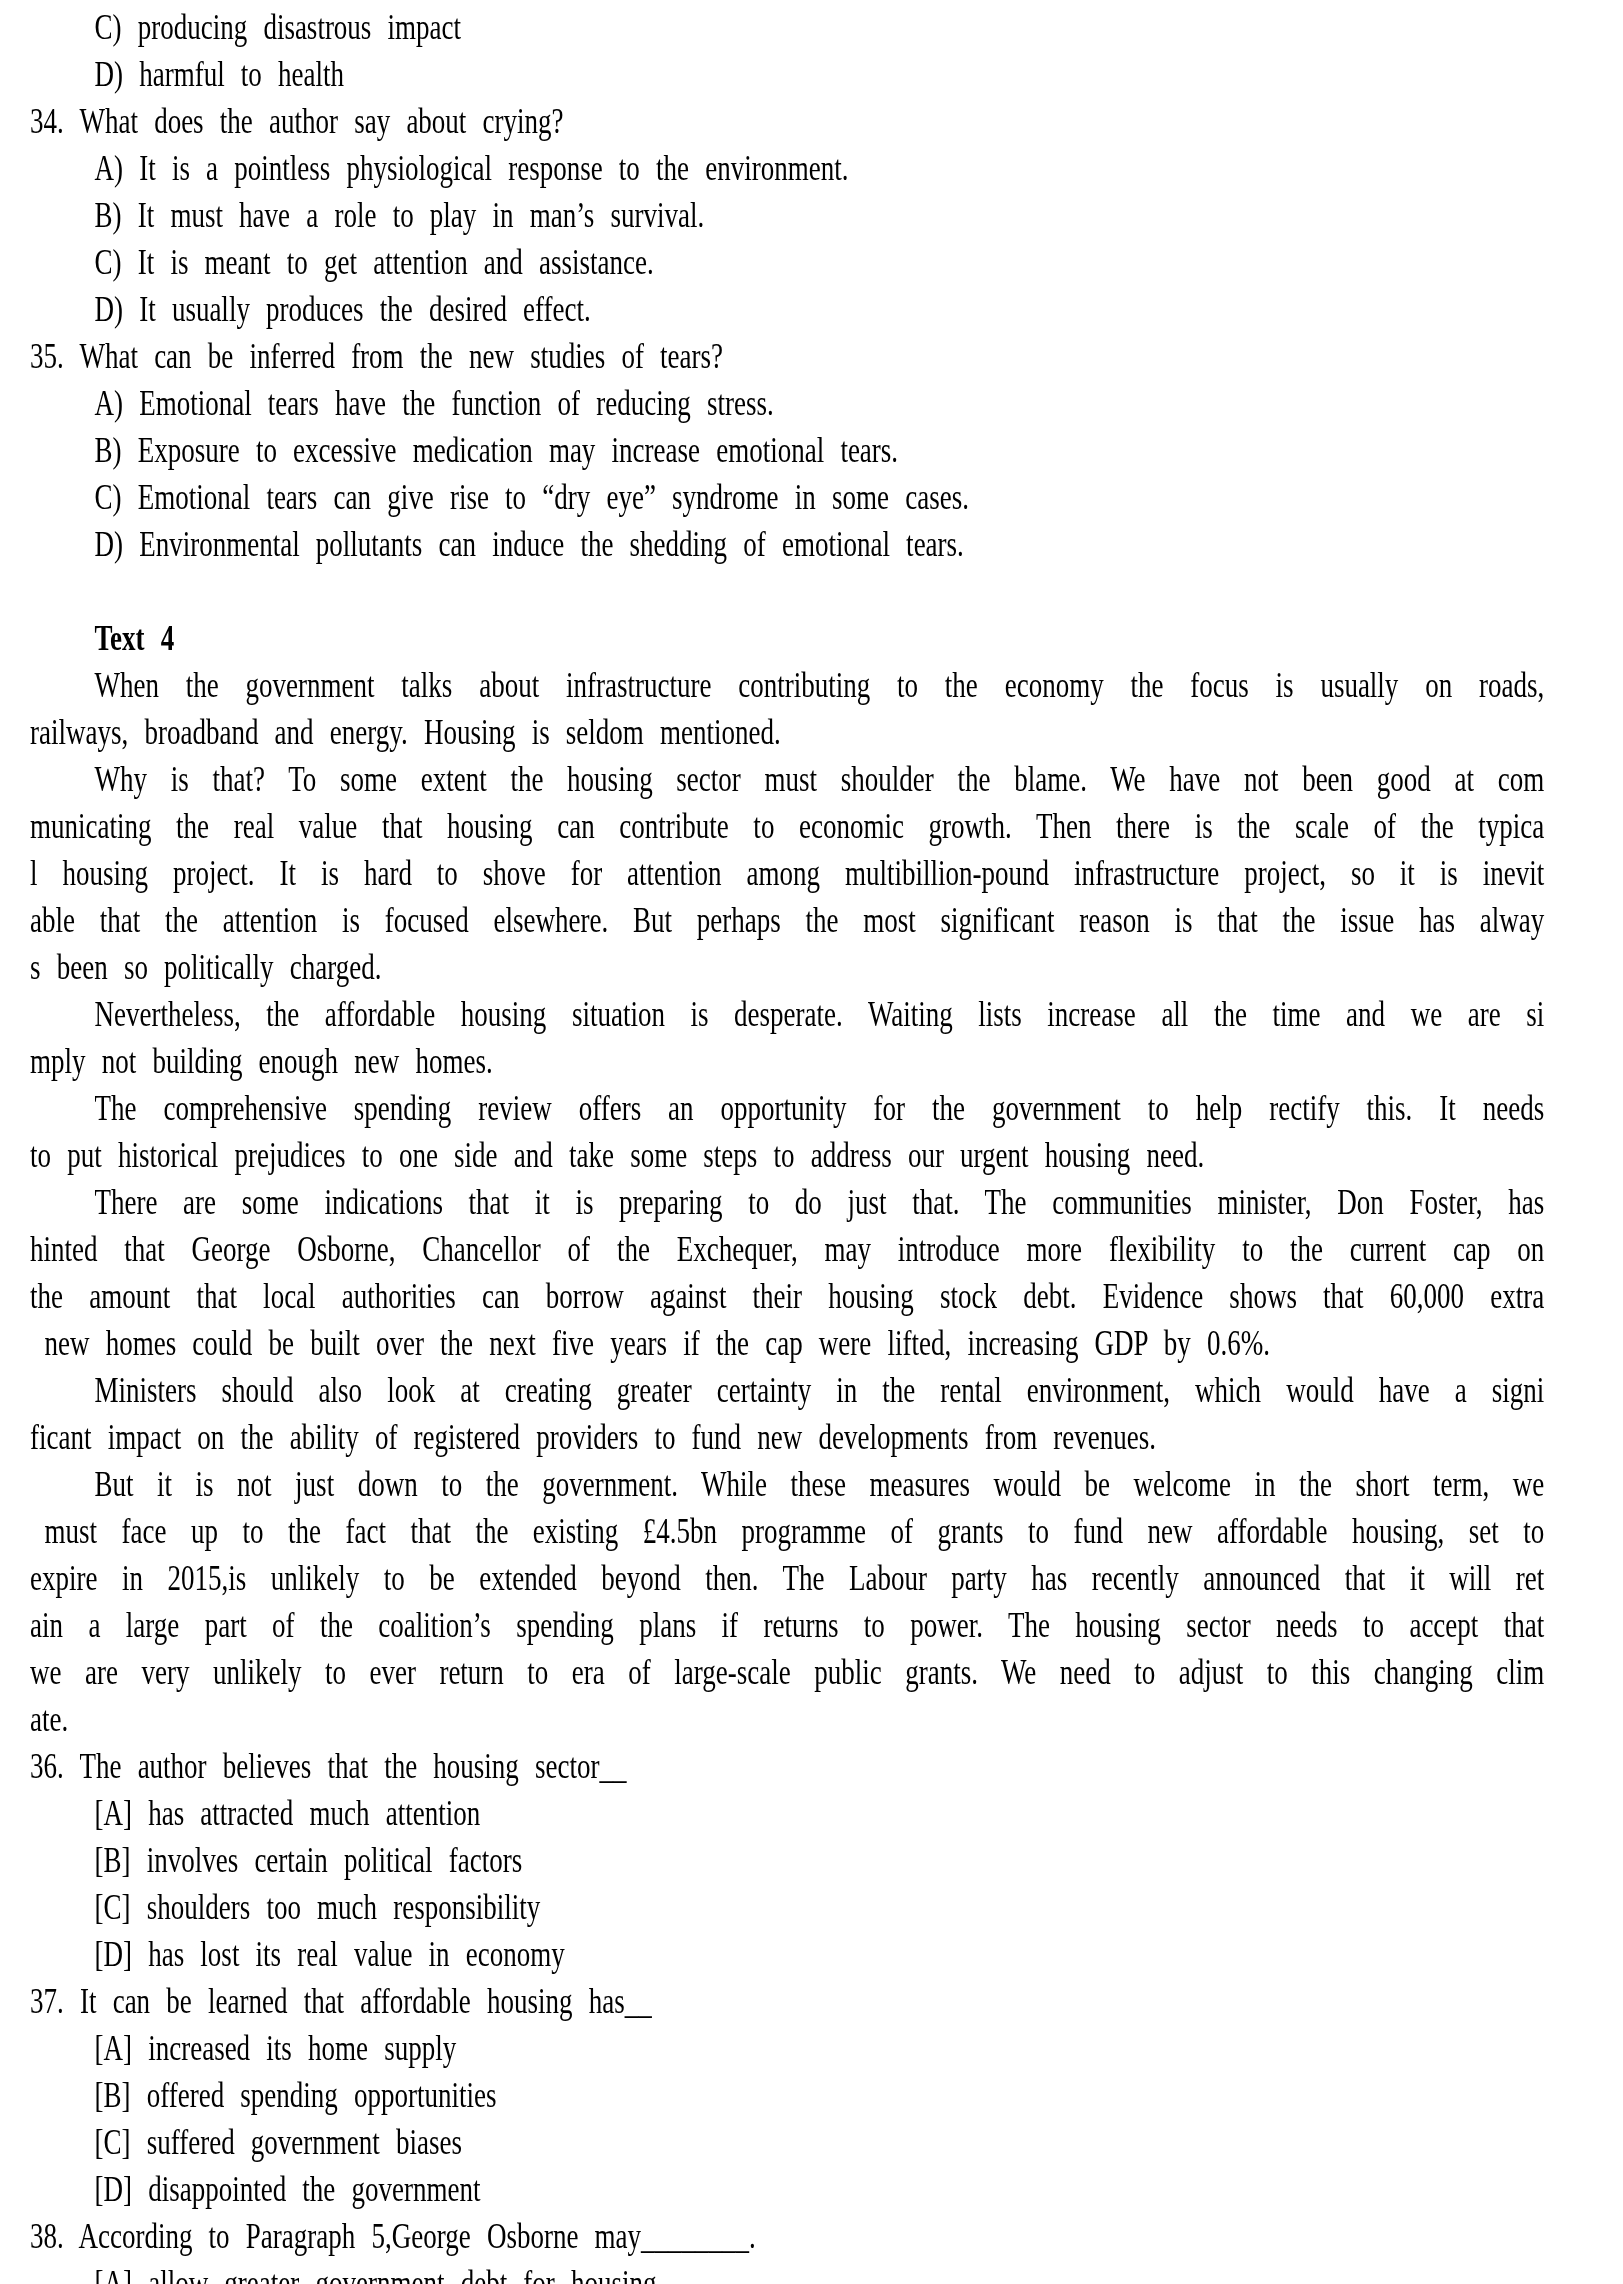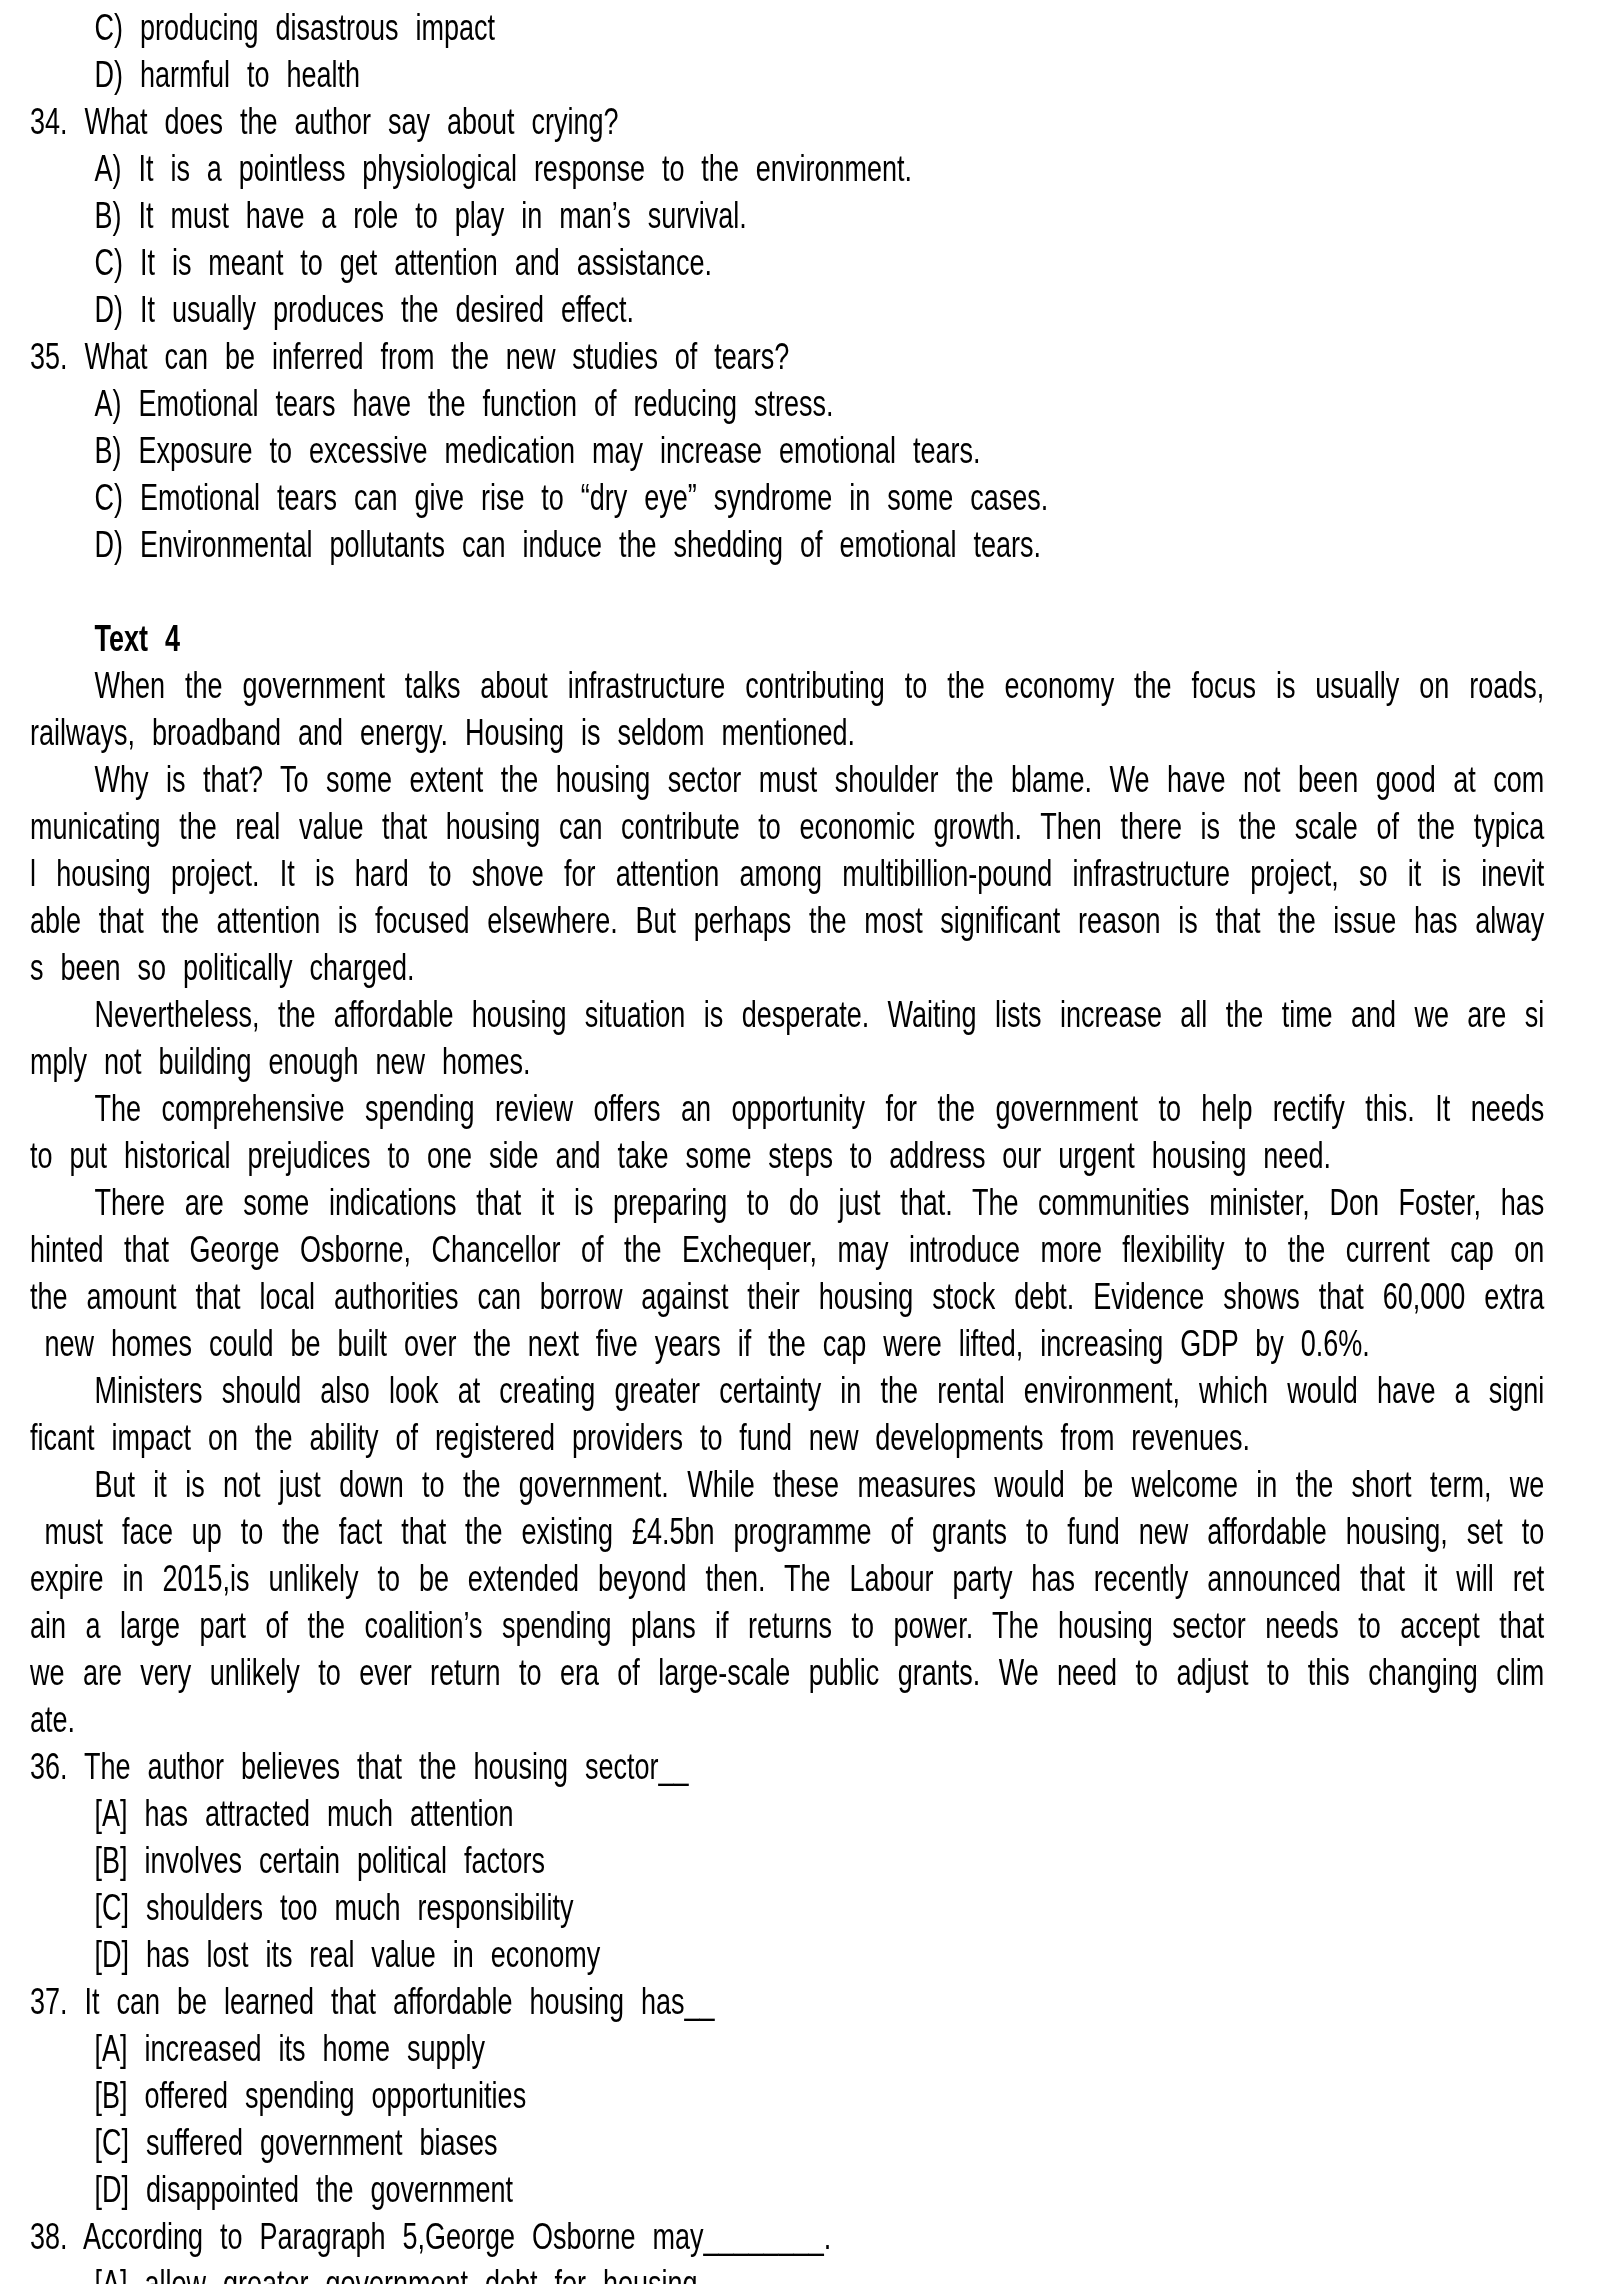--- a/index.html
+++ b/index.html
@@ -3,21 +3,21 @@
 <meta charset="utf-8">
 <style>
   html,body{margin:0;padding:0;background:#ffffff;}
   .sheet{
     position:relative;
     width:1623px;
     height:2284px;
     background:#ffffff;
     overflow:hidden;
     color:#000000;
-    font-family:Liberation Sans, sans-serif;
+    font-family:Liberation Serif, serif;
   }
   
   .scale{
     box-sizing:border-box;
     width:2116px;
     transform:scaleX(0.75);
     transform-origin:0 0;
     padding:4.3px 57px 0 40px;
   }
   .line{

